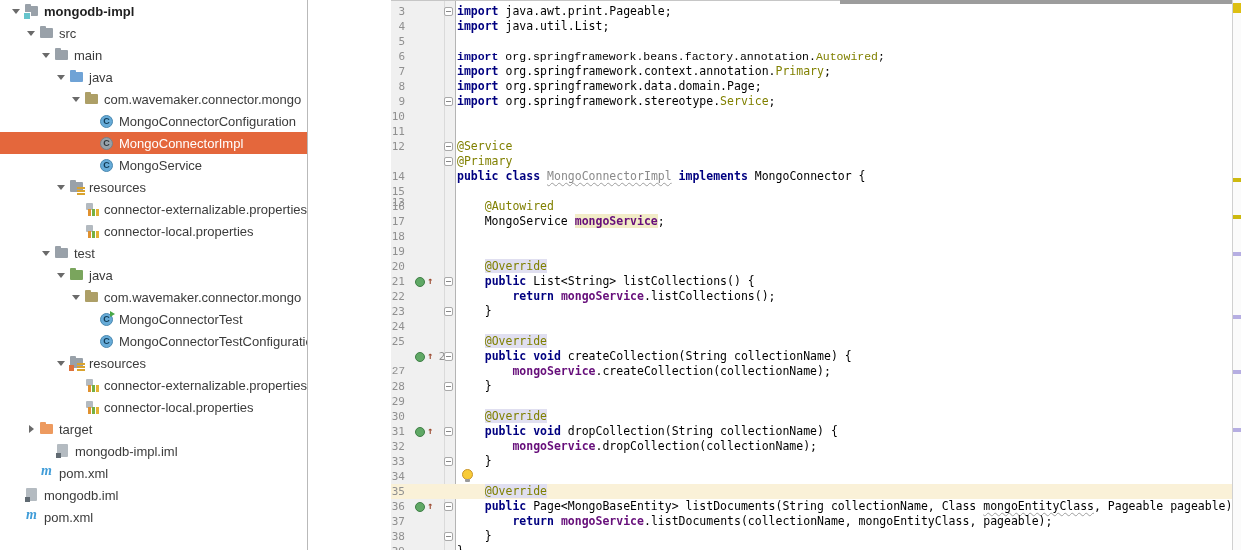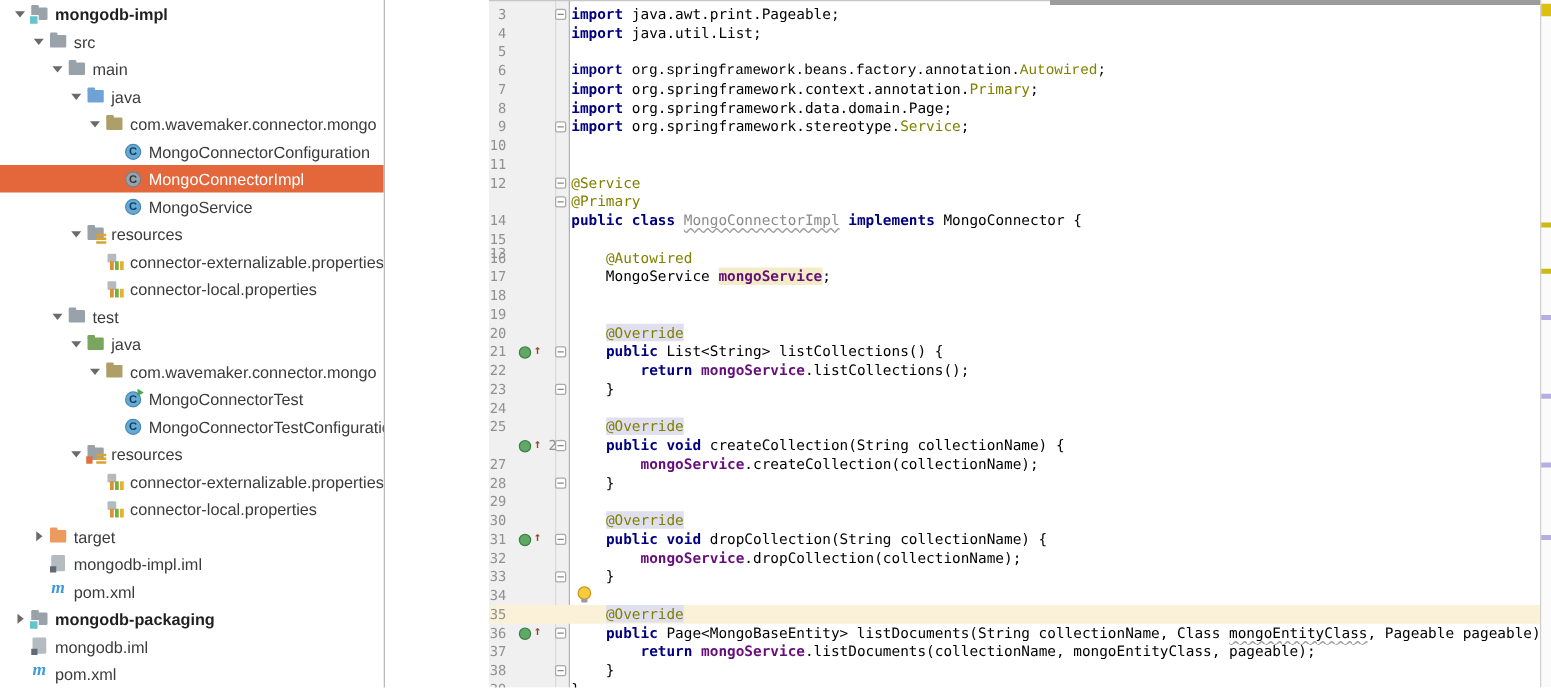--- a/index.html
+++ b/index.html
@@ -267,46 +267,37 @@
     </div>
     <div class="tree-row" style="padding-left: 23px;">
       <span class="arrow collapsed"></span>
       <span class="ticon ic-target-folder fbase">
         <span class="i1"></span>
         <span class="i2"></span>
         <span class="i3"></span>
       </span>
       <span>target</span>
     </div>
+    <div class="tree-row" style="padding-left: 39px;">
+      <span class="arrow none"></span>
+      <span class="ticon ic-iml-file">
+        <span class="i1"></span>
+        <span class="i2"></span>
+        <span class="i3"></span>
+      </span>
+      <span>mongodb-impl.iml</span>
+    </div>
     <div class="tree-row" style="padding-left: 23px;">
       <span class="arrow none"></span>
-      <span class="ticon ic-iml-file">
-        <span class="i1"></span>
-        <span class="i2"></span>
-        <span class="i3"></span>
-      </span>
-      <span>mongodb-impl.iml</span>
-    </div>
-    <div class="tree-row" style="padding-left: 23px;">
-      <span class="arrow none"></span>
       <span class="ticon ic-maven-file">
         <span class="i1"></span>
         <span class="i2"></span>
         <span class="i3"></span>
       </span>
       <span>pom.xml</span>
-    </div>
-    <div class="tree-row bold" style="padding-left: 8px;">
-      <span class="arrow collapsed"></span>
-      <span class="ticon ic-module-folder fbase">
-        <span class="i1"></span>
-        <span class="i2"></span>
-        <span class="i3"></span>
-      </span>
-      <span>mongodb-packaging</span>
     </div>
     <div class="tree-row" style="padding-left: 8px;">
       <span class="arrow none"></span>
       <span class="ticon ic-iml-file">
         <span class="i1"></span>
         <span class="i2"></span>
         <span class="i3"></span>
       </span>
       <span>mongodb.iml</span>
     </div>
@@ -356,21 +347,21 @@
       <div class="ovr" style="top: 274px;"></div>
       <div class="fold" style="top: 277px;"></div>
       <div class="num" style="top: 289px;">22</div>
       <div class="num" style="top: 304px;">23</div>
       <div class="fold" style="top: 307px;"></div>
       <div class="num" style="top: 319px;">24</div>
       <div class="num" style="top: 334px;">25</div>
       <div class="num" style="top: 349px; margin-left: 47px;">26</div>
       <div class="ovr" style="top: 349px;"></div>
       <div class="fold" style="top: 352px;"></div>
-      <div class="num" style="top: 364px;">27</div>
+      <div class="num" style="top: 364px; font-family: Liberation Mono, monospace;">27</div>
       <div class="num" style="top: 379px;">28</div>
       <div class="fold" style="top: 382px;"></div>
       <div class="num" style="top: 394px;">29</div>
       <div class="num" style="top: 409px;">30</div>
       <div class="num" style="top: 424px;">31</div>
       <div class="ovr" style="top: 424px;"></div>
       <div class="fold" style="top: 427px;"></div>
       <div class="num" style="top: 439px;">32</div>
       <div class="num" style="top: 454px;">33</div>
       <div class="fold" style="top: 457px;"></div>

